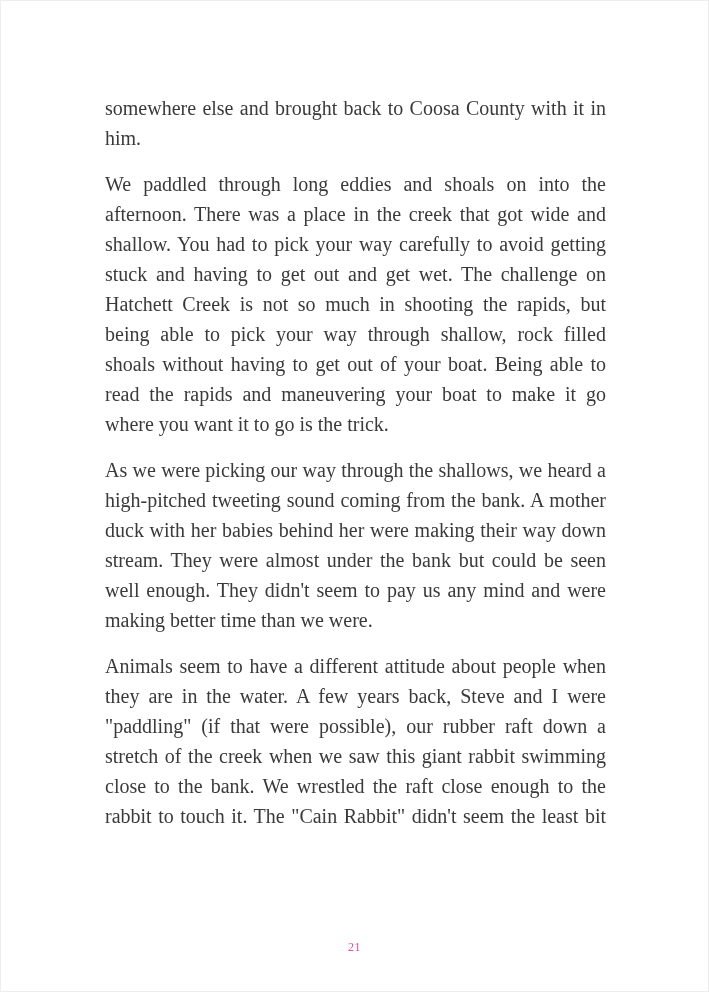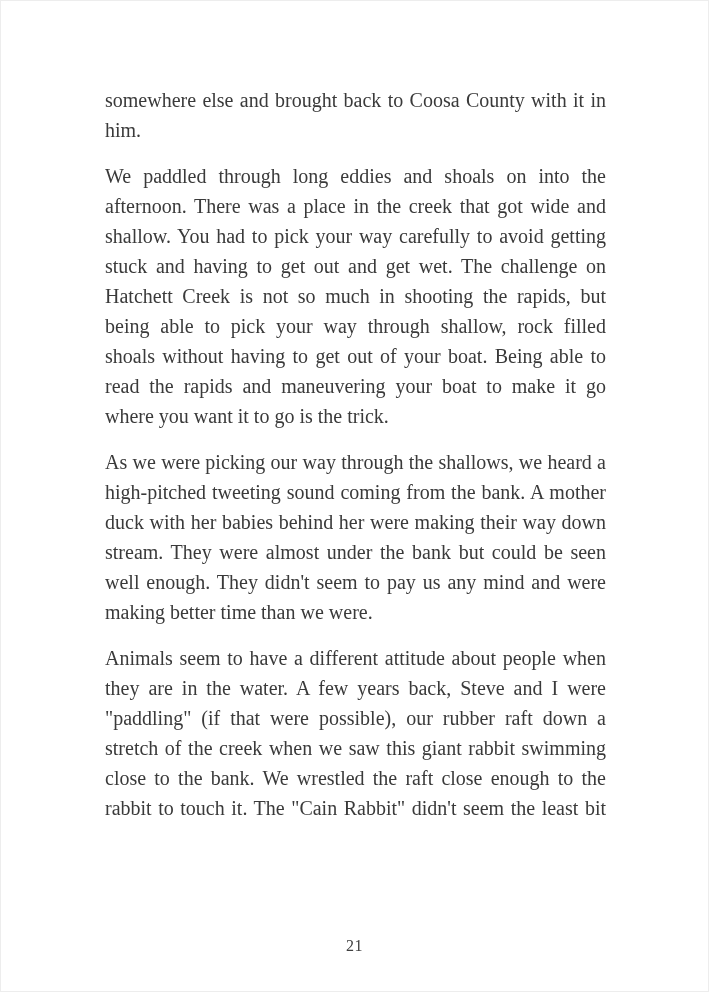--- a/index.html
+++ b/index.html
@@ -13,21 +13,21 @@
     width: 709px;
     height: 992px;
     margin: 0 auto;
     background: #ffffff;
     border: 1px solid #ededed;
     box-sizing: border-box;
     overflow: hidden;
   }
   .text-block {
     position: absolute;
-    top: 84px;
+    top: 92px;
     left: 104px;
     width: 501px;
     color: #3a3a3a;
     font-size: 20px;
     line-height: 30px;
   }
   .text-block p {
     margin: 0 0 16px 0;
     text-align: justify;
     text-justify: inter-word;
@@ -35,22 +35,22 @@
   .text-block p.continued {
     text-align-last: justify;
     margin-bottom: 10px;
   }
   .page-number {
     position: absolute;
     bottom: 36px;
     left: 0;
     width: 100%;
     text-align: center;
-    font-size: 16px;
-    color: #404040;
+    font-size: 12px;
+    color: #ec4899;
     letter-spacing: 0.5px;
   }
 </style>
 </head>
 <body>
 
 <div class="page">
   <div class="text-block">
     <p>somewhere else and brought back to Coosa County with it in him.</p>
     <p>We paddled through long eddies and shoals on into the afternoon. There was a place in the creek that got wide and shallow. You had to pick your way carefully to avoid getting stuck and having to get out and get wet. The challenge on Hatchett Creek is not so much in shooting the rapids, but being able to pick your way through shallow, rock filled shoals without having to get out of your boat. Being able to read the rapids and maneuvering your boat to make it go where you want it to go is the trick.</p>

